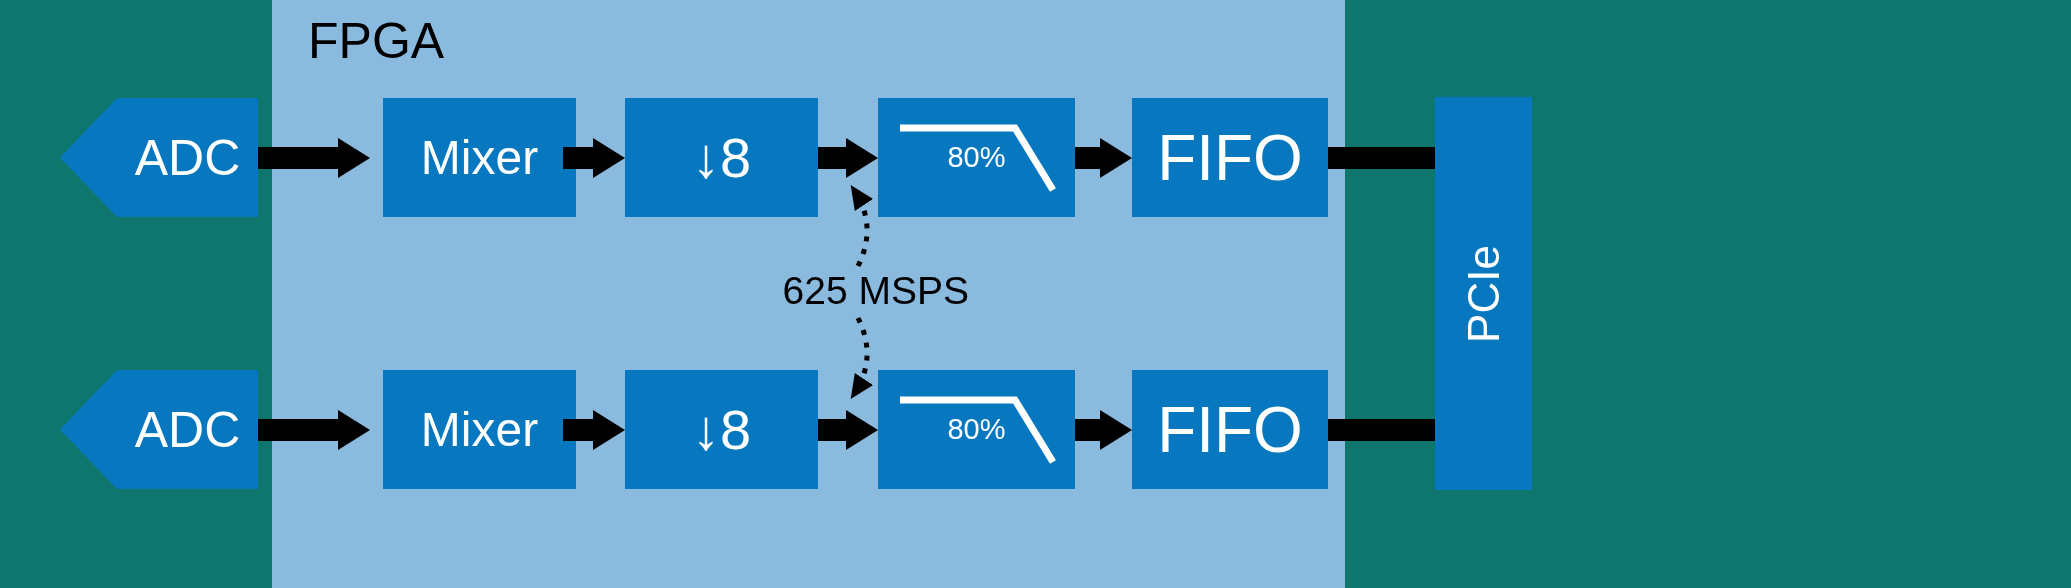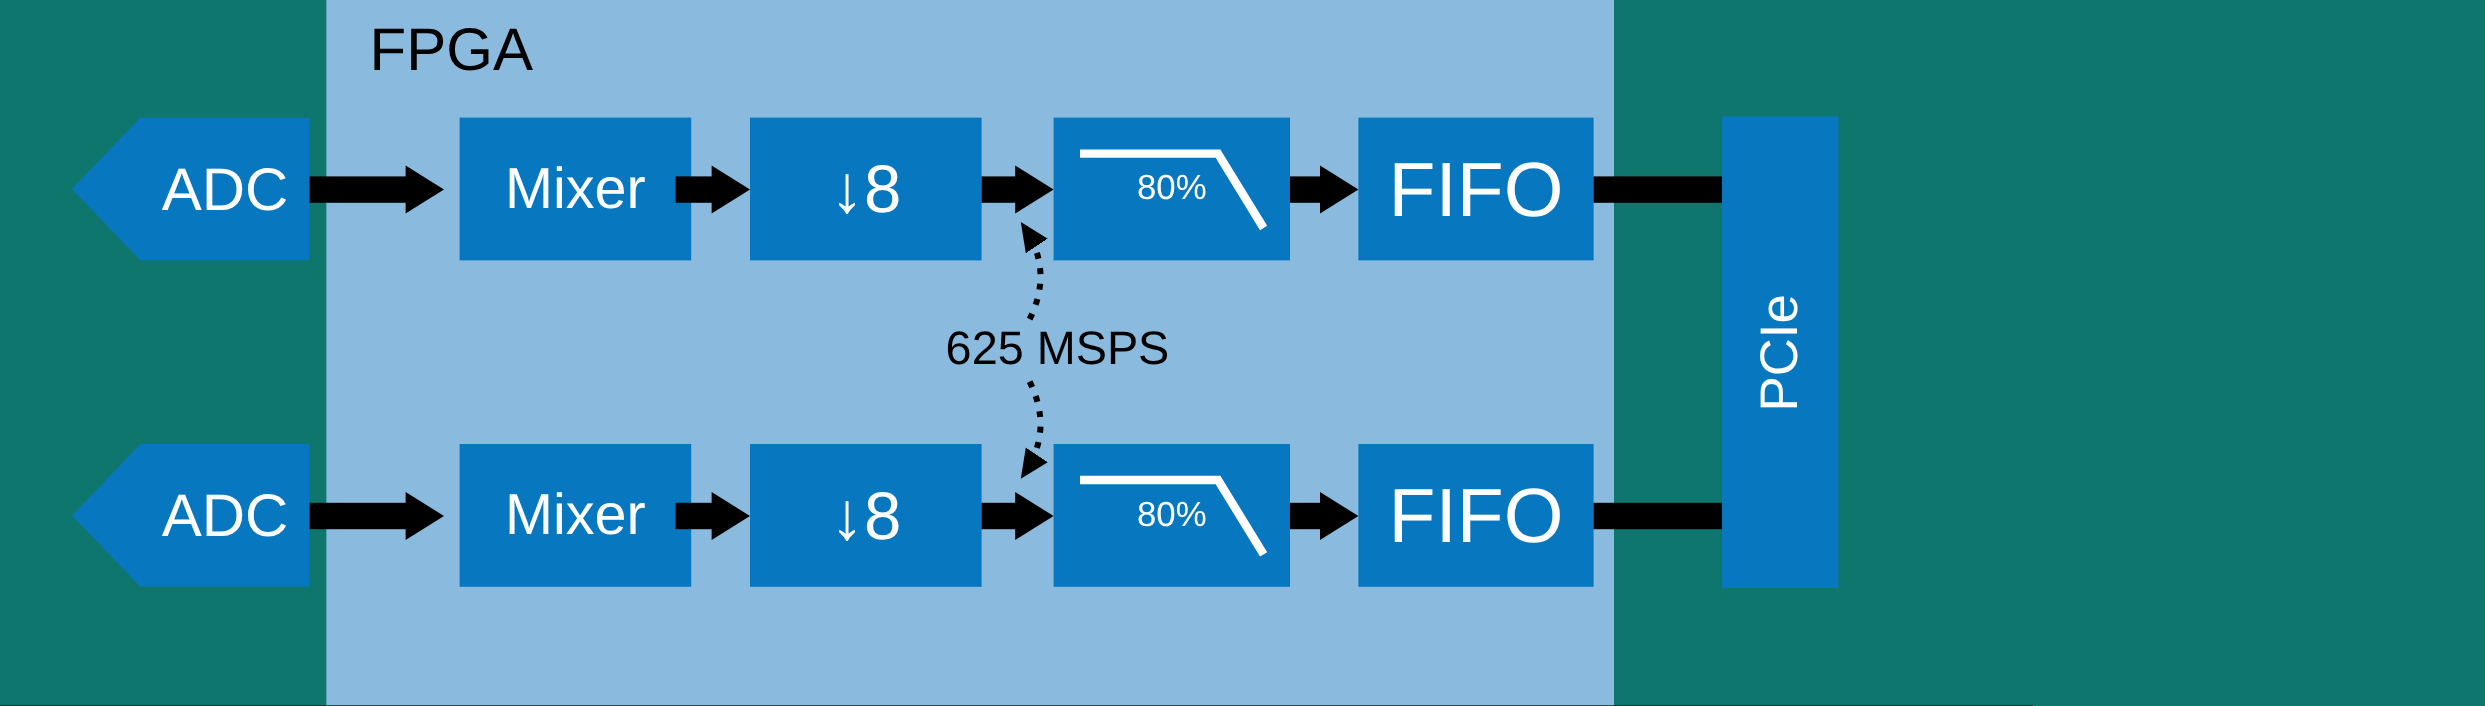--- a/index.html
+++ b/index.html
@@ -55,22 +55,22 @@
   .stub1 { top:147px; }
   .stub2 { top:419px; }
   .pcie {
     position:absolute; left:1435px; top:97px; width:97px; height:393px;
     background:#0778BF; display:flex; align-items:center; justify-content:center;
   }
   .pcie .lbl {
     color:#fff; font-size:44px; transform:rotate(-90deg); white-space:nowrap;
   }
   .rate-label {
-    position:absolute; left:788px; top:269px; width:220px;
-    text-align:left; font-size:39px; color:#000;
+    position:absolute; left:749px; top:269px; width:220px;
+    text-align:right; font-size:39px; color:#000;
   }
   .dotted-arrows { position:absolute; left:800px; top:160px; }
 </style>
 </head>
 <body>
 
 <div class="stage">
 
   <div class="fpga-region"></div>
   <div class="fpga-label">FPGA</div>

